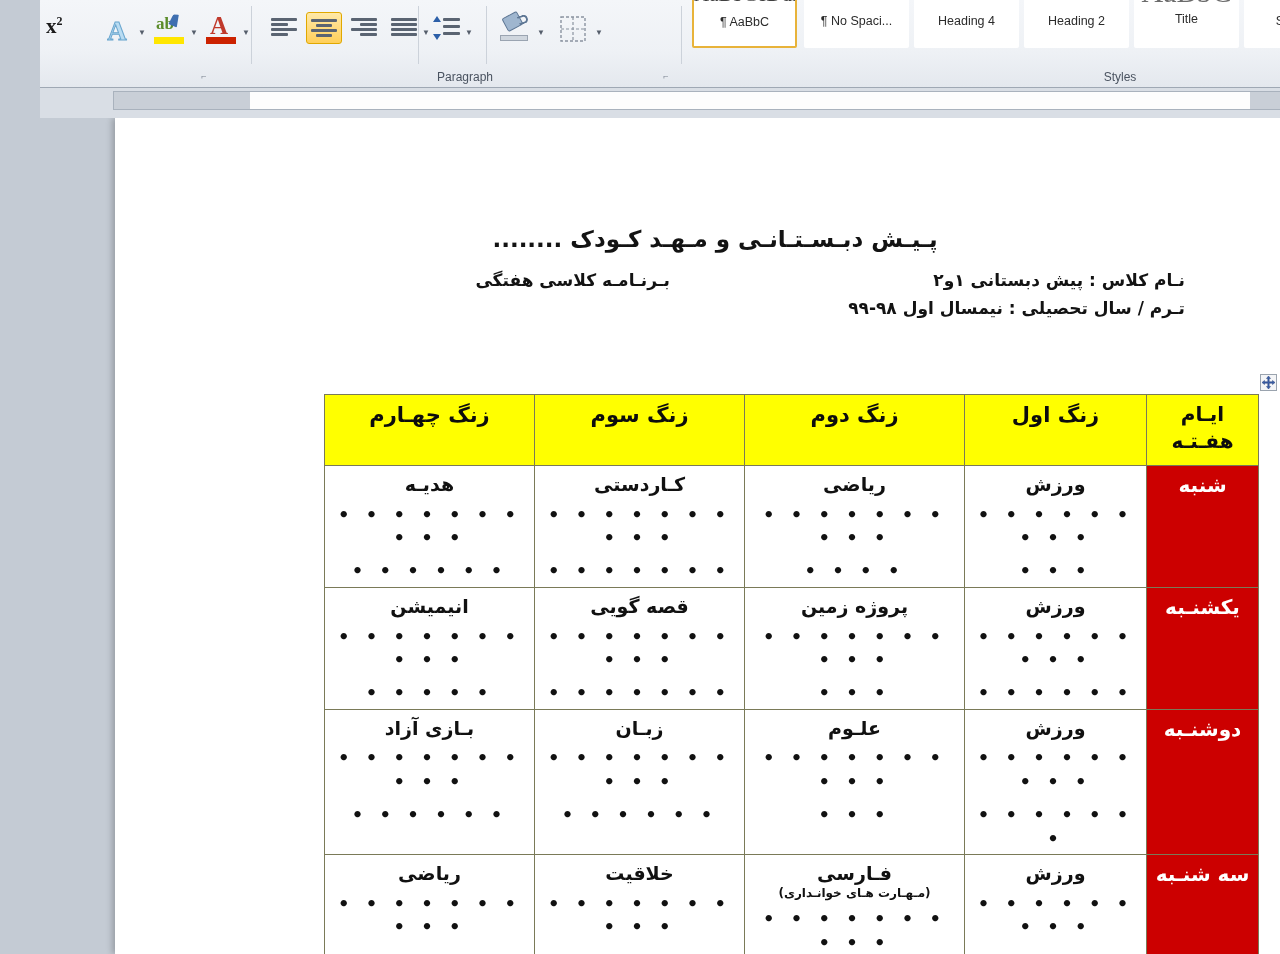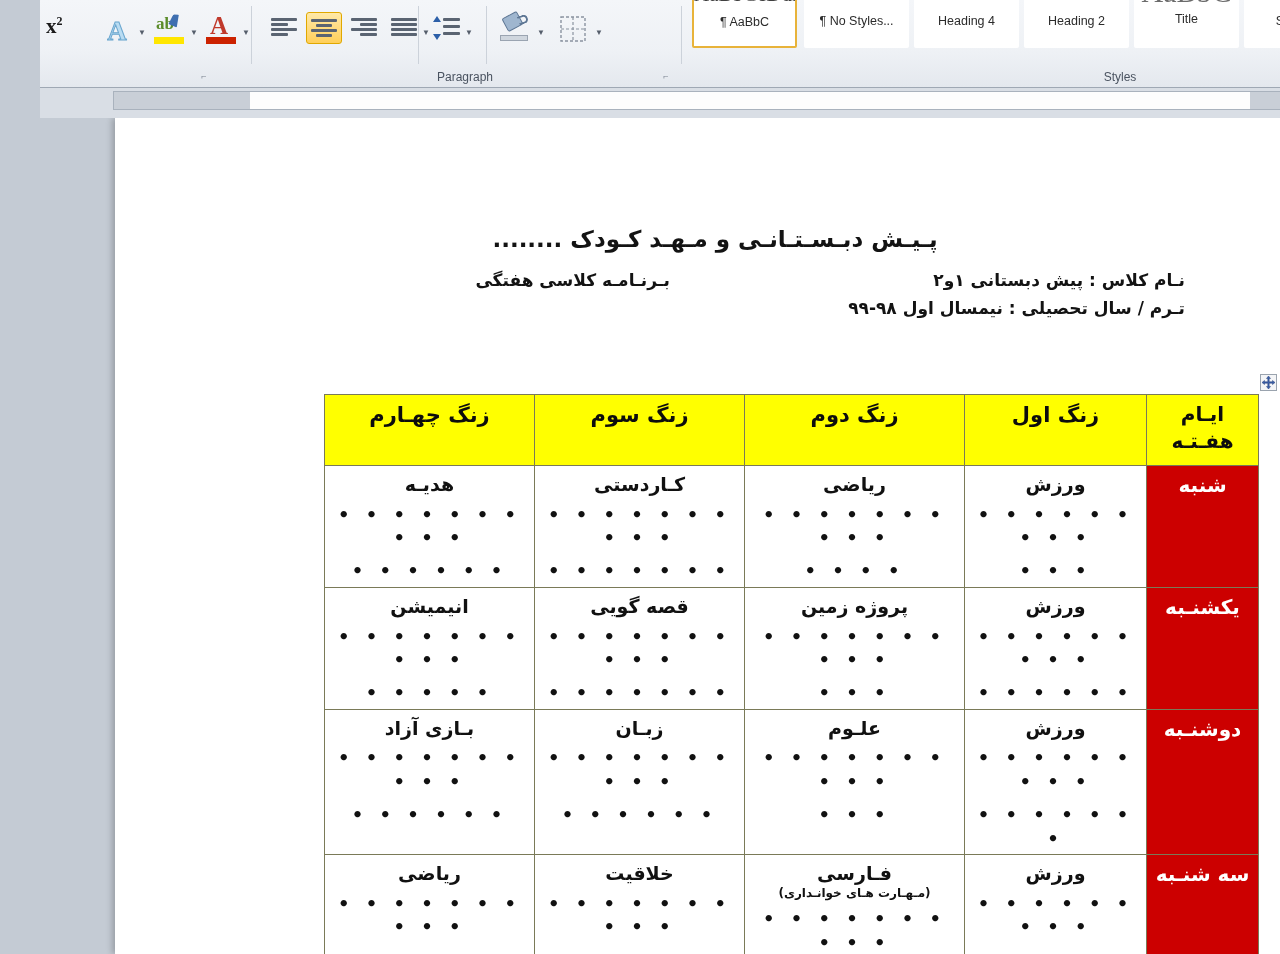--- a/index.html
+++ b/index.html
@@ -285,21 +285,21 @@
     <div class="rgroup-sep" style="right:-2px;"></div>
   </div>
 
   <div class="rgroup" id="grp-styles">
     <div class="style-tile sel" style="left:12px;">
       <div class="style-preview">AaBbCcDdEe</div>
       <div class="style-name"><span class="pilcrow">¶</span> <span>AaBbC</span></div>
     </div>
     <div class="style-tile" style="left:124px;">
       <div class="style-preview">AaBbCcDdEe</div>
-      <div class="style-name"><span class="pilcrow">¶</span> <span>No Styles...</span></div>
+      <div class="style-name"><span class="pilcrow">¶</span> <span>No Spaci...</span></div>
     </div>
     <div class="style-tile" style="left:234px;">
       <div class="style-preview" style="color:#3d85c8;font-size:23px;">AaBbCc</div>
       <div class="style-name">Heading 4</div>
     </div>
     <div class="style-tile" style="left:344px;">
       <div class="style-preview" style="color:#82b4dd;font-size:19px;">AaBbCcDd</div>
       <div class="style-name">Heading 2</div>
     </div>
     <div class="style-tile" style="left:454px;">

